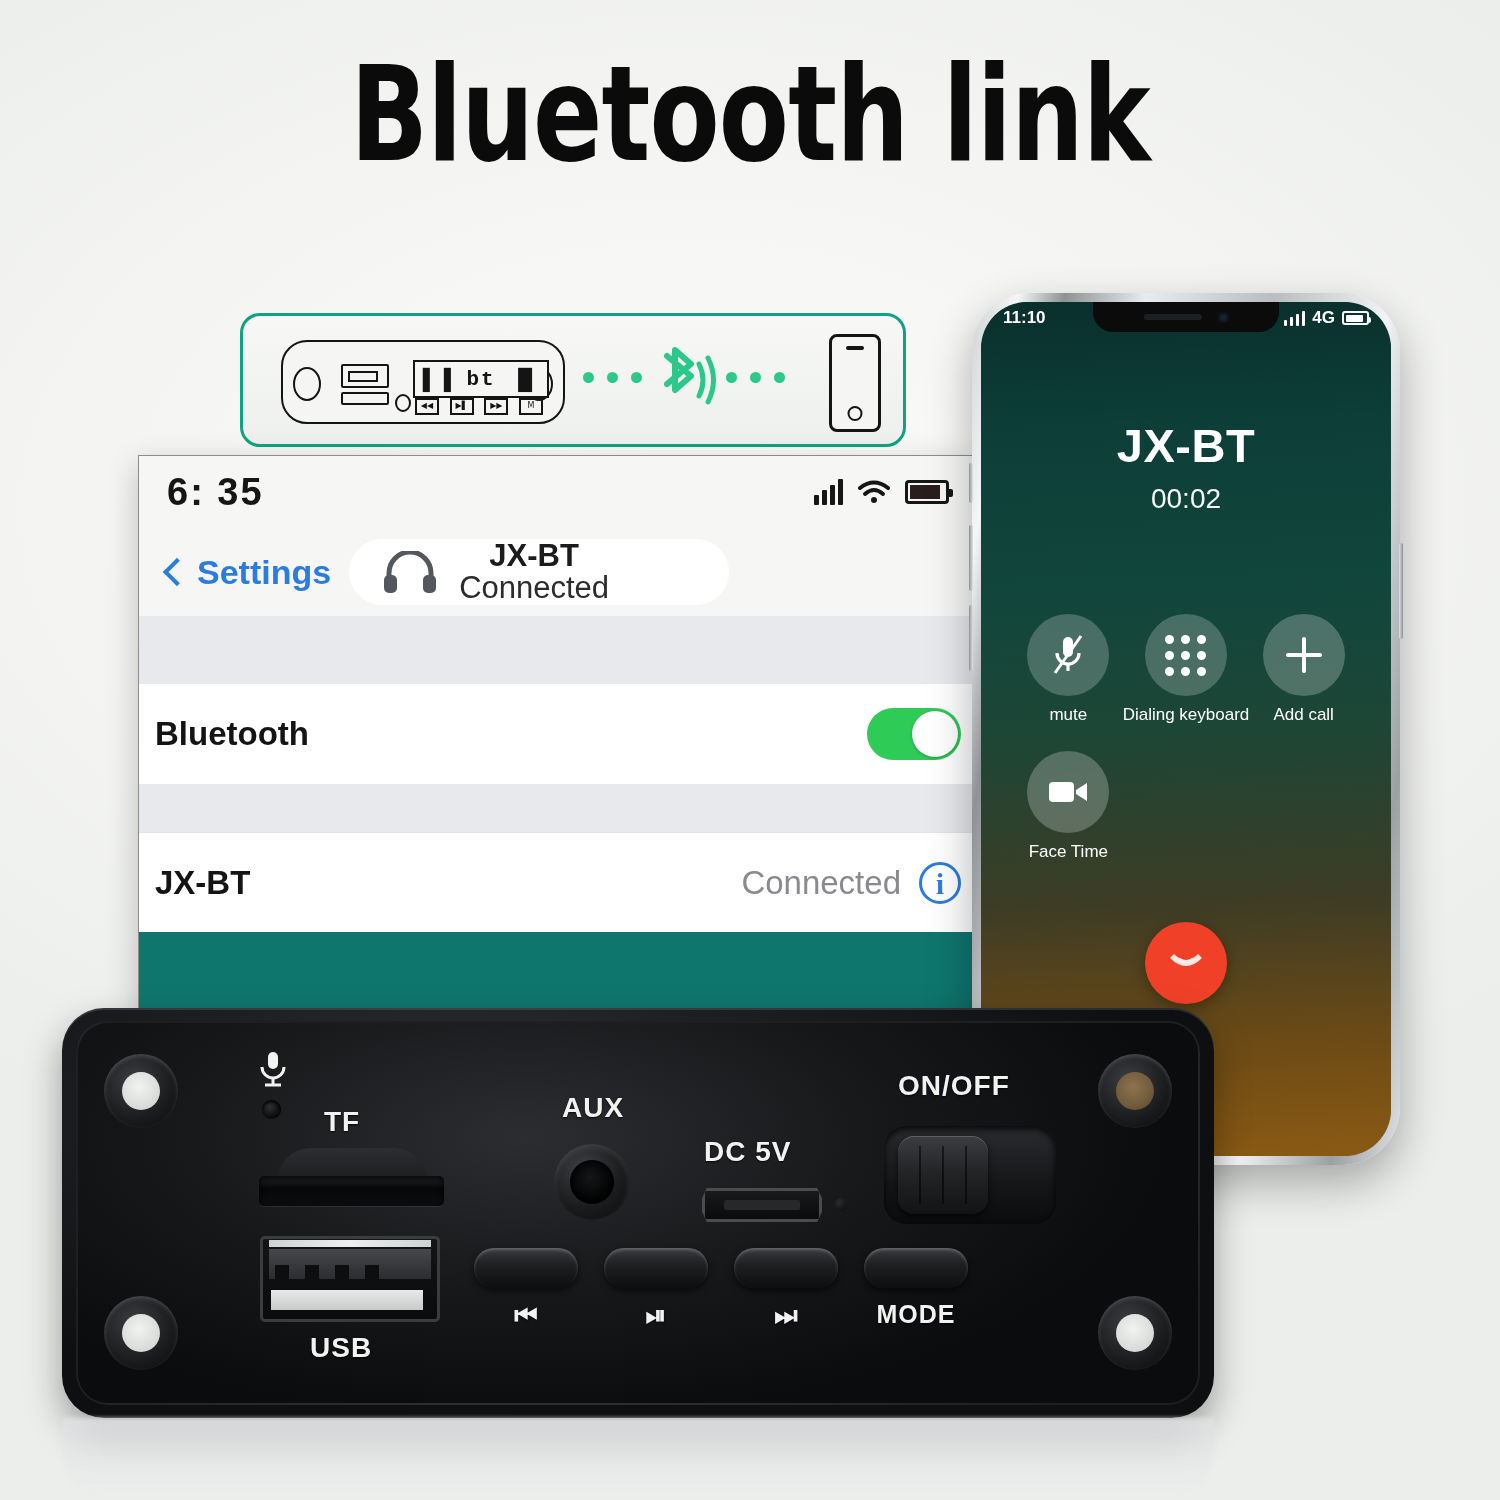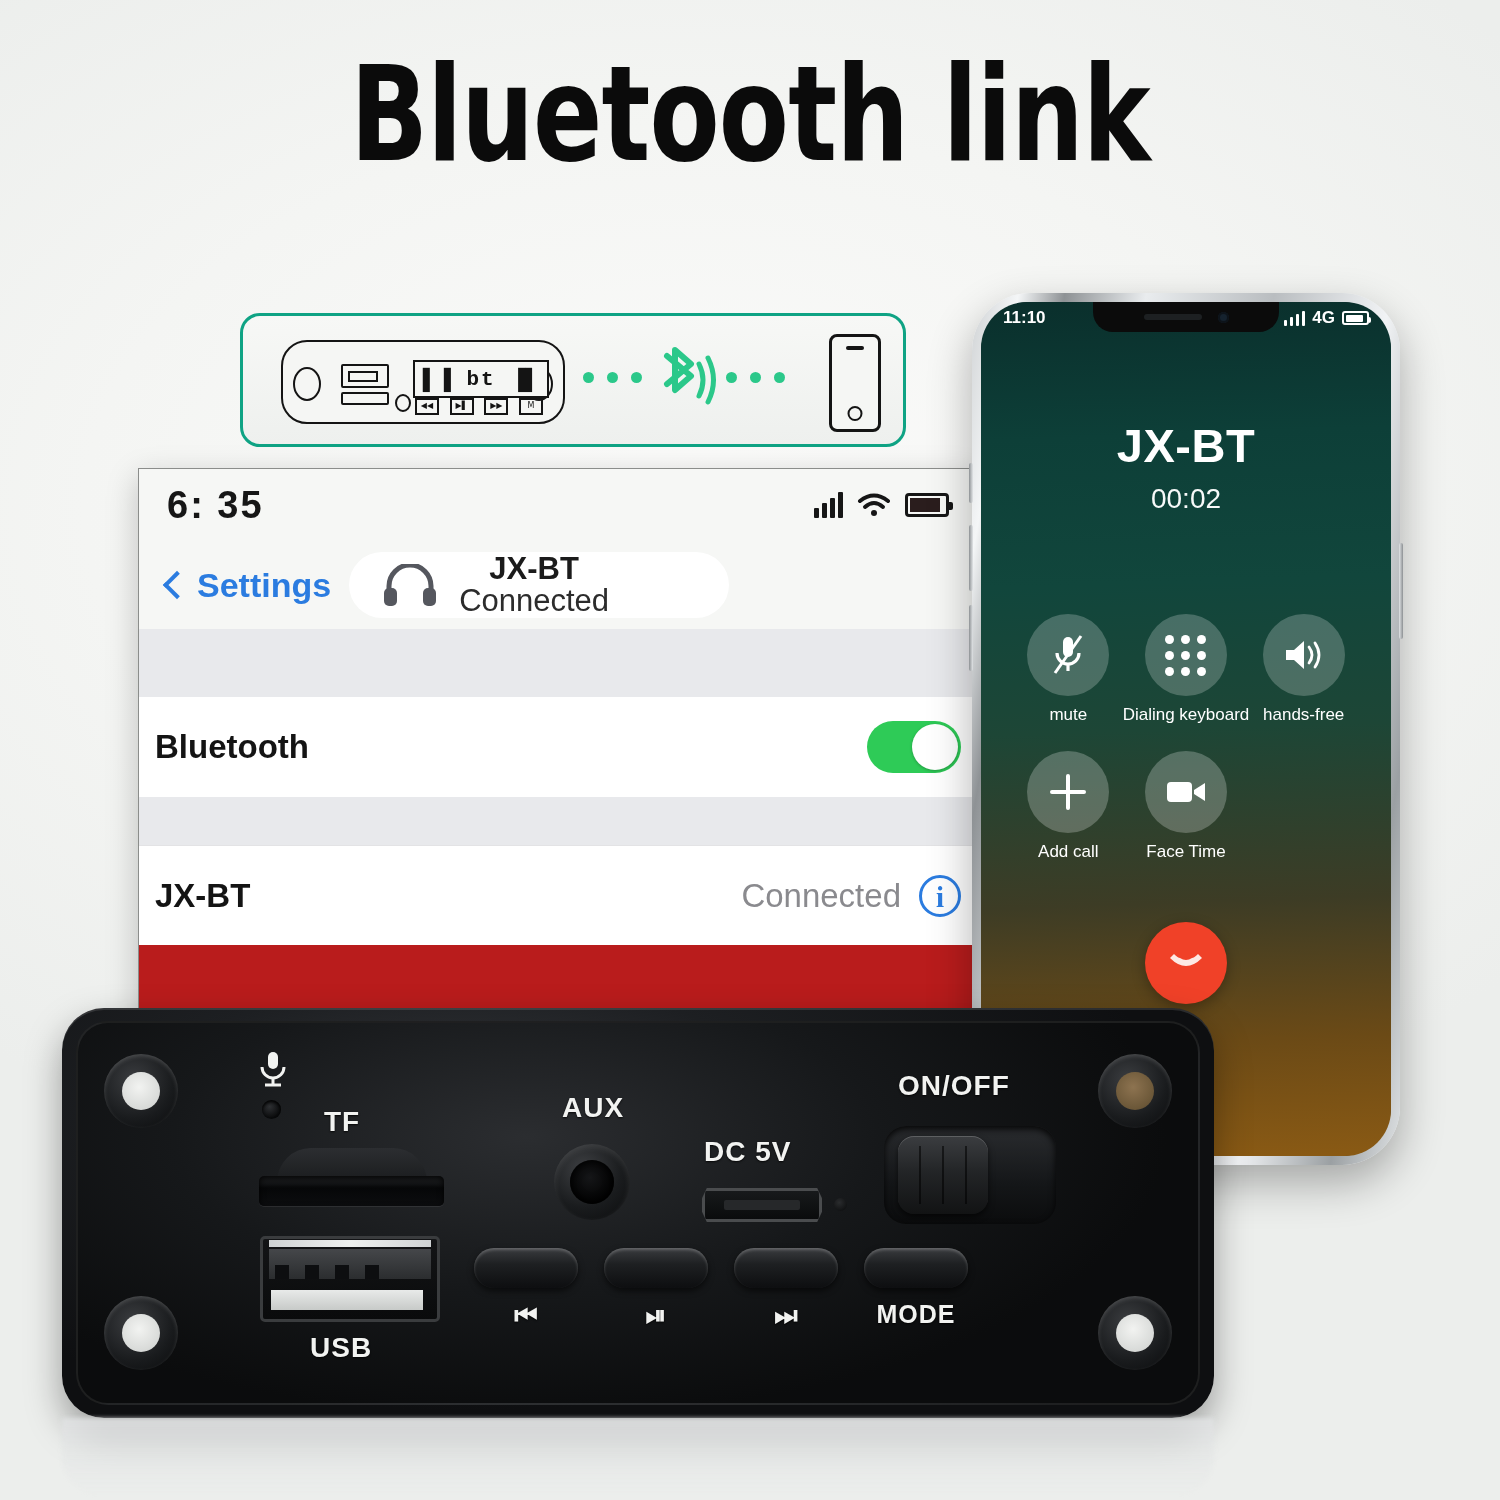--- a/index.html
+++ b/index.html
@@ -85,24 +85,23 @@
     width:18px;height:4px;border-radius:2px;background:#141414;
   }
   #phone-outline .home{
     position:absolute;left:50%;bottom:8px;transform:translateX(-50%);
     width:11px;height:11px;border:2px solid #141414;border-radius:50%;
   }
 
   
   #settings{
     position:absolute;left:138px;top:455px;width:838px;height:555px;
-    background:#b91c1c;border:1px solid #8b8d8b;
+    background:#0f766e;border:1px solid #8b8d8b;
     box-shadow:0 10px 30px rgba(0,0,0,.22);
     overflow:hidden;
-    margin-top:13px;
   }
   #status-bar{
     height:72px;background:#f6f7f5;
     display:flex;align-items:center;justify-content:space-between;
     padding:0 28px;box-sizing:border-box;
   }
   #sb-time{font-weight:700;font-size:38px;color:#161616;letter-spacing:2px;}
   #sb-icons{display:flex;align-items:center;gap:14px;}
   .bars{display:flex;align-items:flex-end;gap:3px;height:26px;}
   .bars i{display:block;width:5px;background:#161616;border-radius:1px;}
@@ -560,30 +559,20 @@
                 <i></i>
                 <i></i>
                 <i></i>
                 <i></i>
                 <i></i>
               </span>
           </span>
           <span class="cb-label">Dialing keyboard</span>
         </div>
 
-        <div class="call-btn">
-          <span class="cb-circle">
-            <svg width="44" height="38" viewBox="0 0 44 38">
-              <path d="M4 14 H12 L22 5 V33 L12 24 H4 Z" fill="#fff"></path>
-              <path d="M27 11 Q33 19 27 27" fill="none" stroke="#fff" stroke-width="2.8" stroke-linecap="round"></path>
-              <path d="M33 7 Q41 19 33 31" fill="none" stroke="#fff" stroke-width="2.8" stroke-linecap="round"></path>
-            </svg>
-          </span>
-          <span class="cb-label">hands-free</span>
-        </div>
 
         <div class="call-btn">
           <span class="cb-circle dark">
             <svg width="40" height="40" viewBox="0 0 40 40">
               <line x1="20" y1="4" x2="20" y2="36" stroke="#fff" stroke-width="4" stroke-linecap="round"></line>
               <line x1="4" y1="20" x2="36" y2="20" stroke="#fff" stroke-width="4" stroke-linecap="round"></line>
             </svg>
           </span>
           <span class="cb-label">Add call</span>
         </div>

